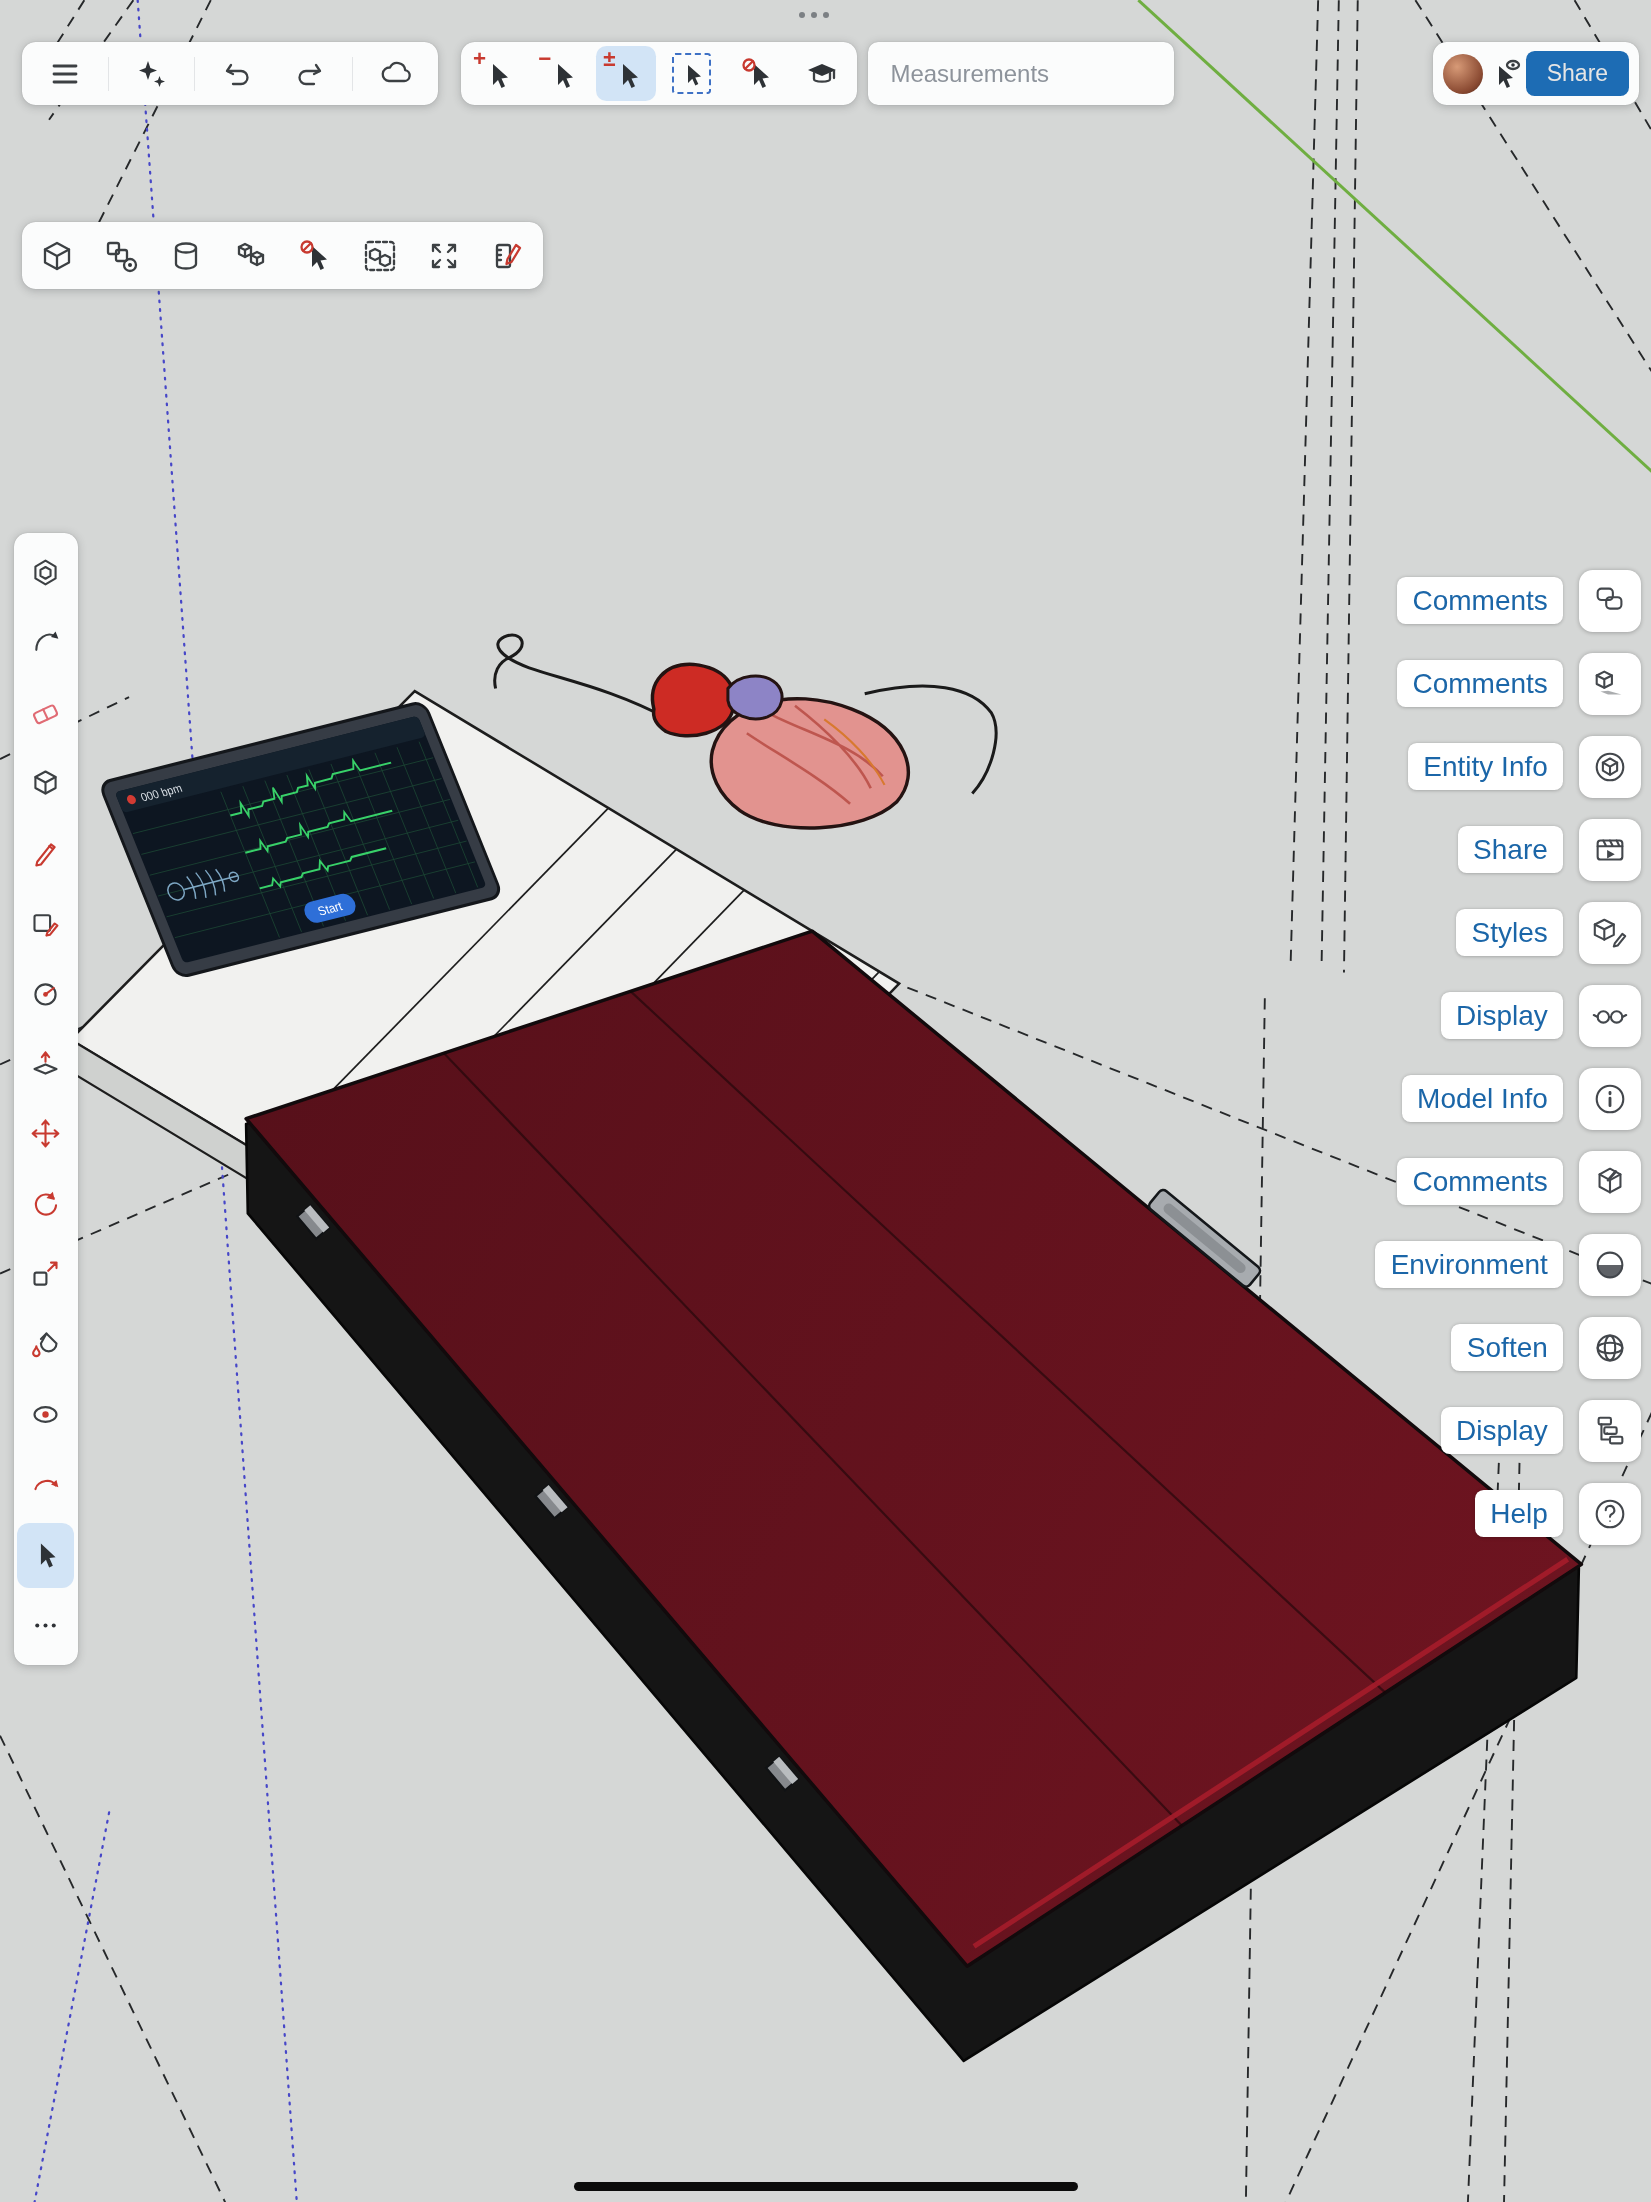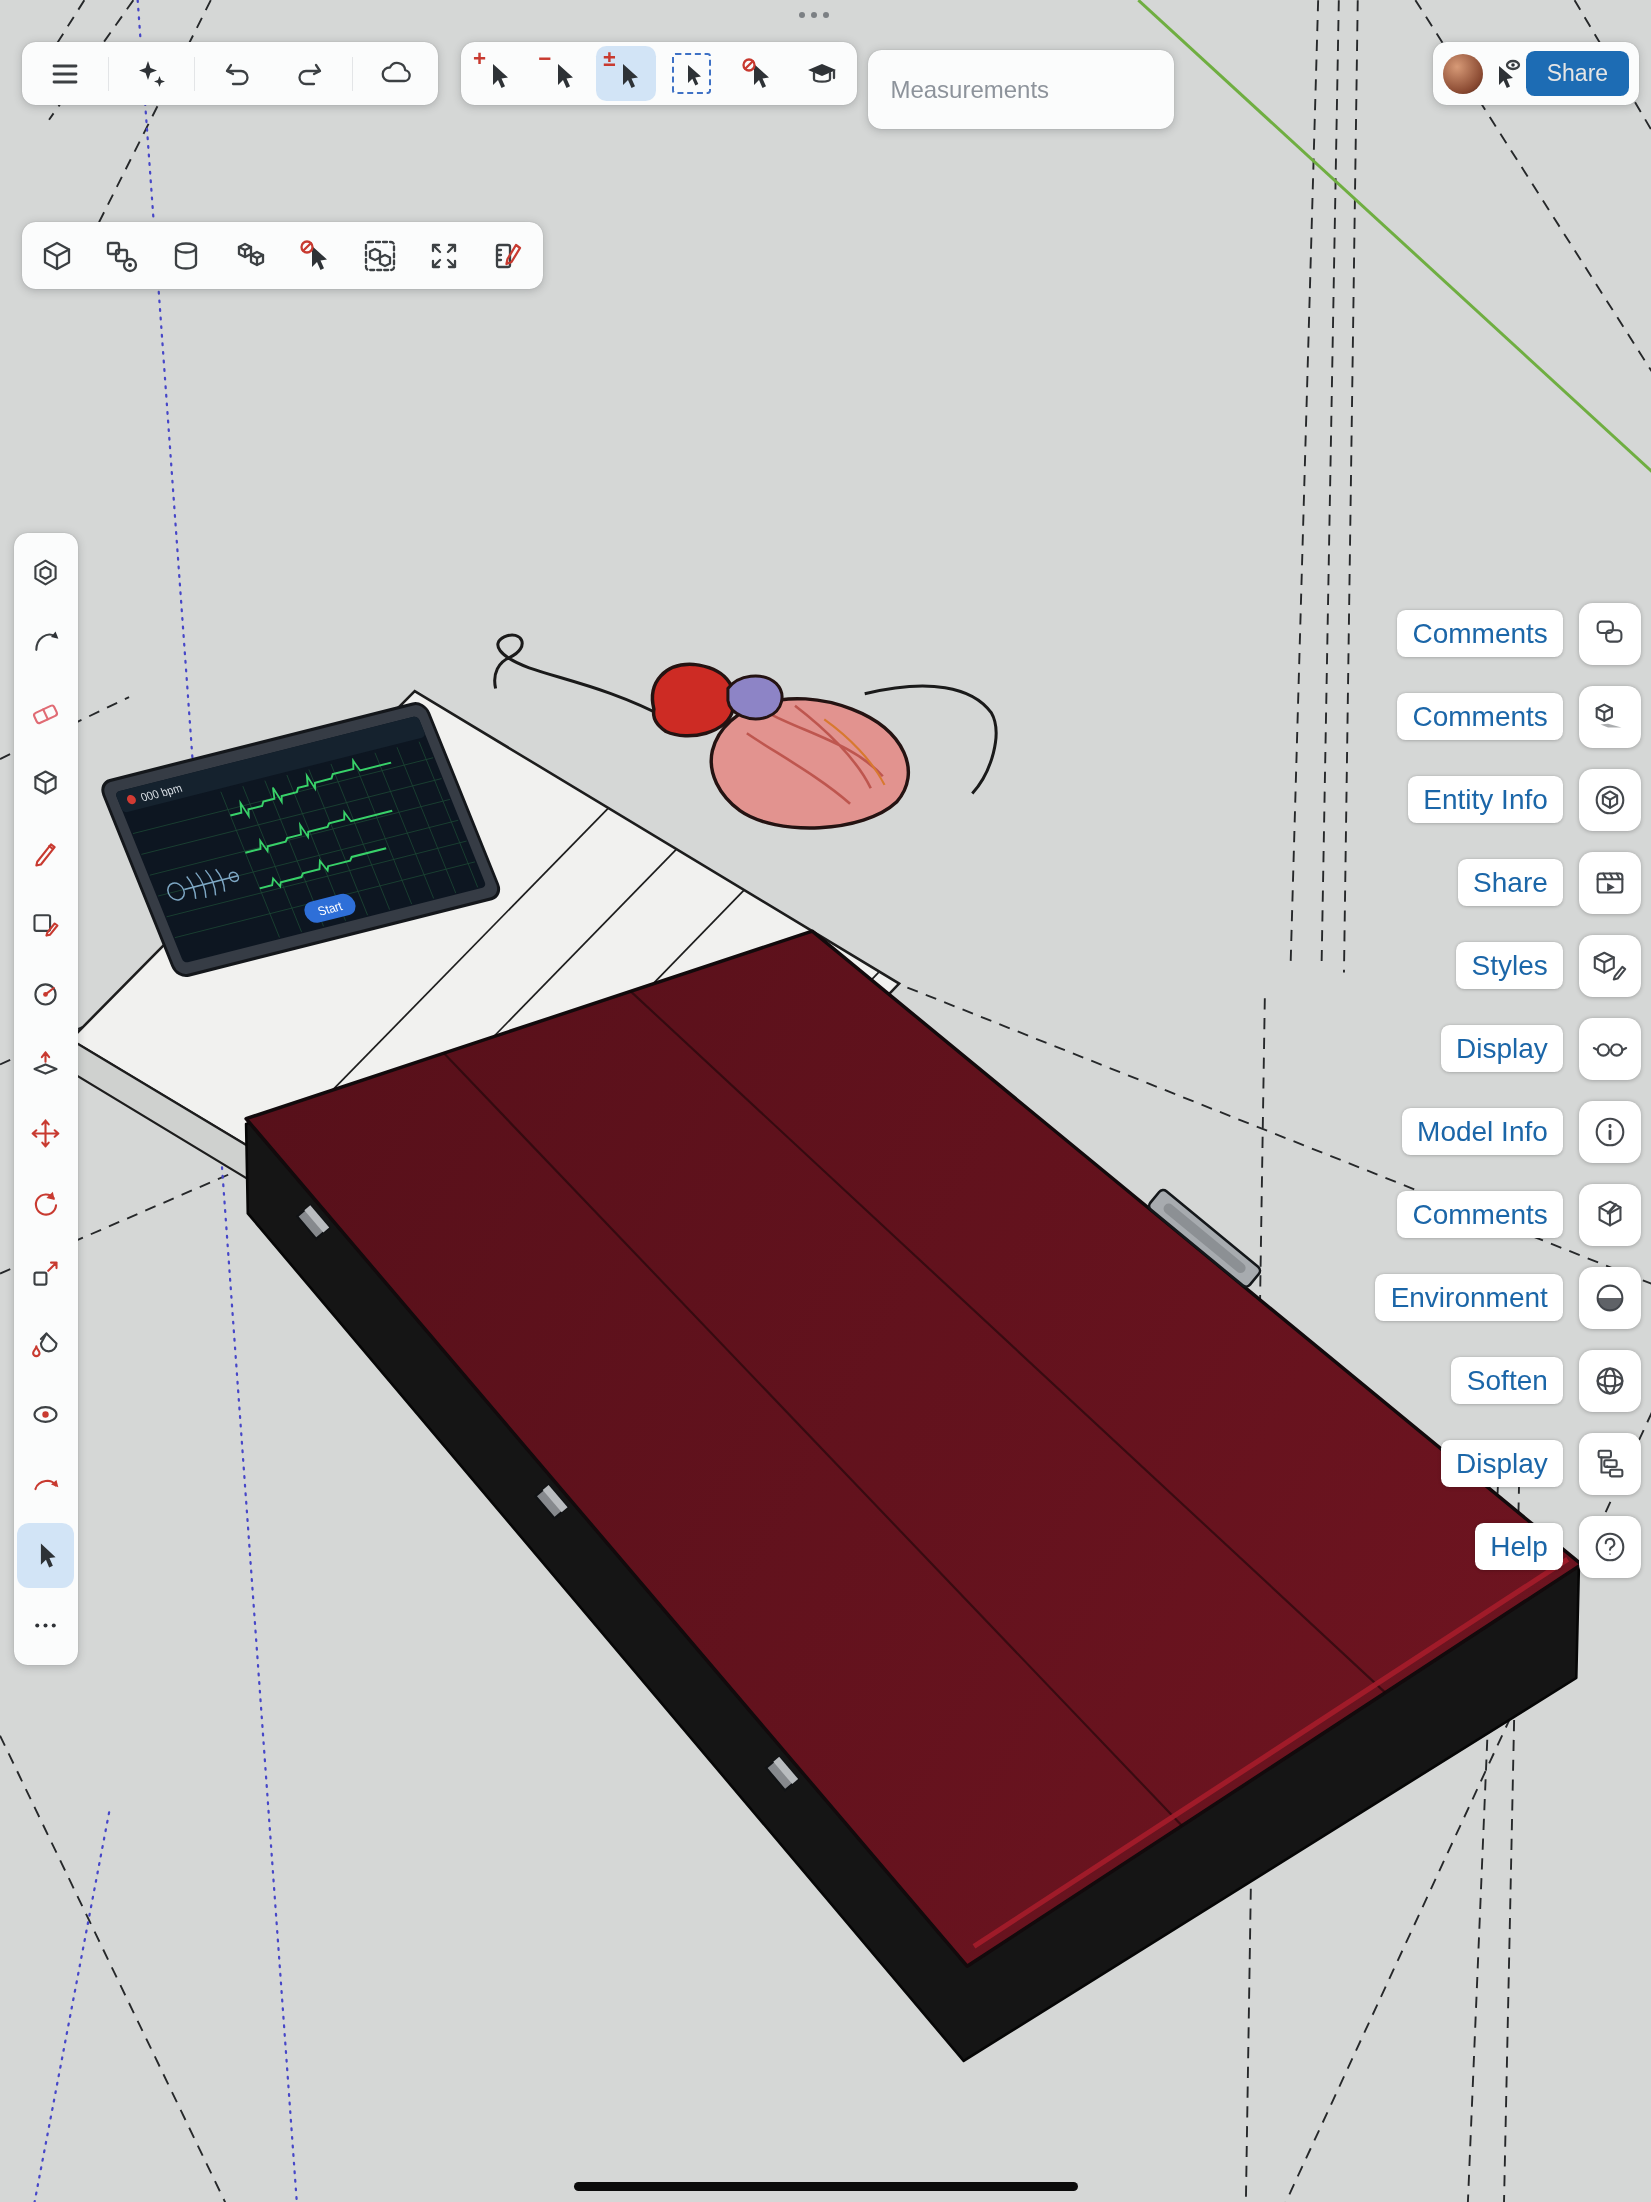--- a/index.html
+++ b/index.html
@@ -19,38 +19,38 @@
          stroke-linecap:round;stroke-linejoin:round;}
   svg.ic .redS{stroke:#c83a30;}
   svg.ic .pinkS{stroke:#e06b74;}
   svg.ic .fillD{fill:#2e3236;stroke:none;}
   svg.ic .fillR{fill:#c83a30;stroke:none;}
   .badge{position:absolute;top:1.7px;left:6.9px;font-size:22.4px;font-weight:700;color:#c83a30;line-height:1;}
   .selwin{position:absolute;inset:6.9px 10.3px;border:2.2px dashed #3e71c5;border-radius:3.4px;}
 
   #toolbar-main{left:22.4px;top:42px;width:416px;height:63px;justify-content:space-evenly;}
   #toolbar-select{left:461px;top:42px;width:396px;height:63px;justify-content:space-evenly;}
-  #measurements-card{left:868px;top:50px;width:306px;height:79px;}
+  #measurements-card{left:868px;top:42px;width:306px;height:63px;border-radius:10px;}
   #measurements-card input{width:100%;height:100%;border:none;outline:none;background:transparent;
         font-size:24px;color:#3c4043;padding:0 0 0 22.4px;font-family:inherit;}
   #measurements-card input::placeholder{color:#8d939b;}
   #account-card{left:1433px;top:42px;width:206px;height:63px;justify-content:space-between;padding:0 10.3px;box-sizing:border-box;}
   .avatar{width:40px;height:40px;border-radius:50%;
         background:radial-gradient(circle at 35% 32%,#d79a77,#8a4a32 68%,#4a2418);}
   #share-btn{height:45px;padding:0 20.6px;border:none;border-radius:8.6px;background:#1d6cb4;
         color:#e5e5e5;font-size:23px;font-weight:500;}
   #toolbar-context{left:22.4px;top:222px;width:521px;height:67px;justify-content:space-evenly;}
 
   #sidebar{left:13.8px;top:533px;width:64px;padding:6.9px 0;flex-direction:column;justify-content:flex-start;gap:5.2px;}
   .sbtn{width:57px;height:65px;background:none;border:none;border-radius:12px;
         display:flex;align-items:center;justify-content:center;margin:0 3.4px;}
   .sbtn.sel{background:#d2e4f6;}
   .sbtn svg.ic{width:33px;height:33px;}
 
-  #right-panel{position:absolute;right:11.2px;top:592px;display:flex;flex-direction:column;}
+  #right-panel{position:absolute;right:11.2px;top:559px;display:flex;flex-direction:column;}
   .rrow{height:83px;display:flex;align-items:center;justify-content:flex-end;gap:15.5px;}
   .pill{background:#ffffff;border-radius:8.6px;padding:7.7px 15.5px;color:#1b66a8;
         font-size:28px;font-weight:500;box-shadow:0 0.9px 3.4px rgba(0,0,0,.22);white-space:nowrap;}
   .rsq{width:62px;height:62px;background:#fff;border:none;border-radius:13.8px;
         display:flex;align-items:center;justify-content:center;box-shadow:0 0.9px 4.3px rgba(0,0,0,.25);}
   .rsq svg{width:38px;height:38px;fill:none;stroke:#43474c;stroke-width:2.2;
         stroke-linecap:round;stroke-linejoin:round;}
 
   #top-dots{position:absolute;left:799px;top:12px;display:flex;gap:6px;}
   #top-dots span{width:6px;height:6px;border-radius:50%;background:#7c8084;display:block;}

